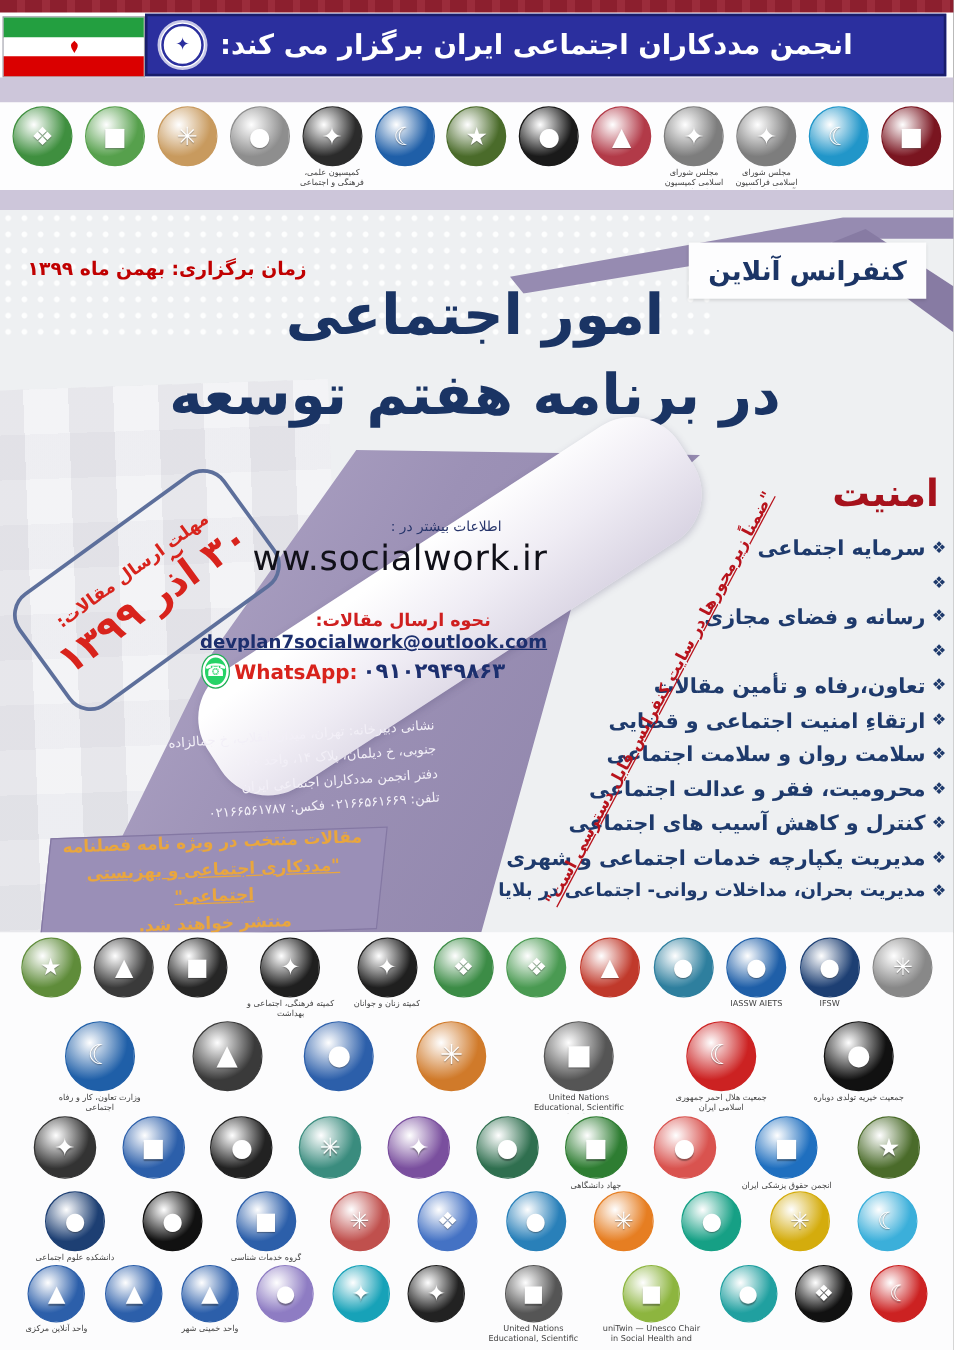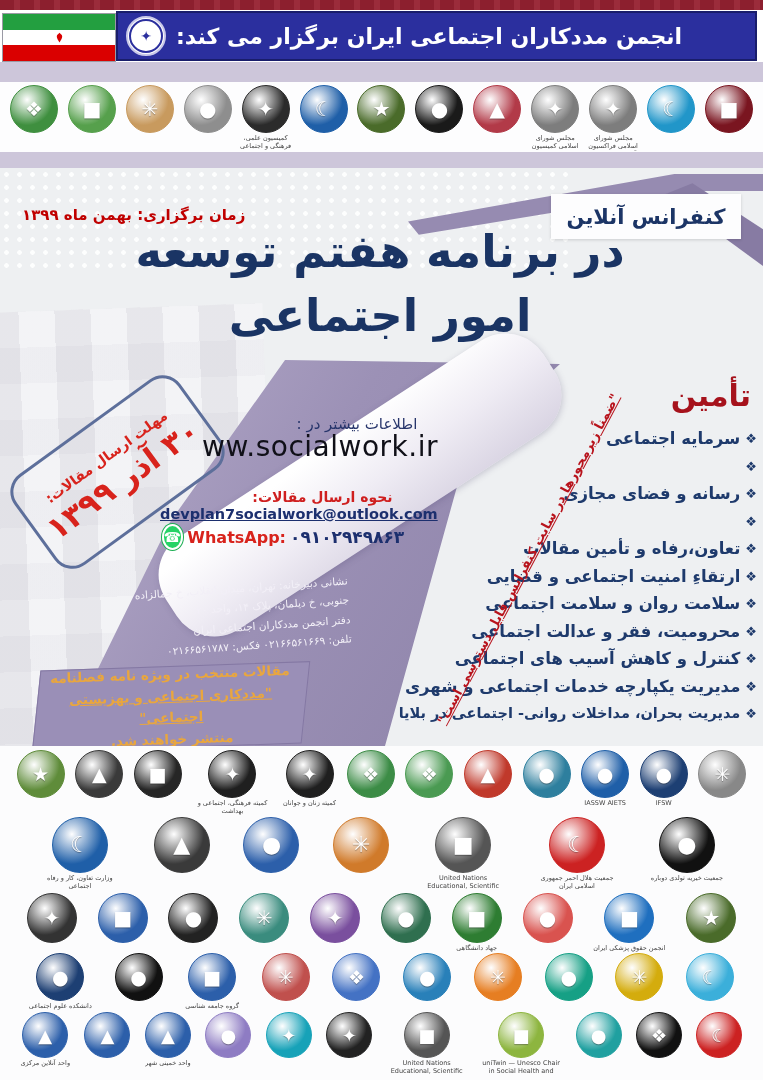--- a/index.html
+++ b/index.html
@@ -60,21 +60,21 @@
     clip-path:polygon(285px 192px,560px 196px,468px 279px,385px 578px,60px 578px,170px 354px);}
   .band-gloss{position:absolute;left:135px;top:262px;width:450px;height:110px;border-radius:45px;
     background:linear-gradient(175deg,#ffffff 15%,#efecf4 55%,#d8d3e2 100%);
     transform:rotate(-33deg);box-shadow:0 2px 6px rgba(80,70,110,.25);}
   .stamp{position:absolute;left:15px;top:248px;width:205px;height:112px;transform:rotate(-36deg);
     border:3px solid #5d6f9b;border-radius:22px;box-sizing:border-box;
     display:flex;flex-direction:column;align-items:center;justify-content:center;direction:rtl;}
   .stamp .l1{color:#d8231c;font-weight:bold;font-size:14px;}
   .stamp .l2{color:#d8231c;font-weight:bold;font-size:31px;margin-top:2px;}
   .info-label{position:absolute;left:272px;top:247px;width:170px;text-align:center;direction:rtl;
-    color:#27356b;font-size:15px;}
+    color:#27356b;font-size:11px;}
   .website{position:absolute;left:180px;top:262px;width:280px;text-align:center;
     color:#101018;font-size:28px;letter-spacing:.5px;}
   .submit-label{position:absolute;left:235px;top:321px;width:175px;text-align:center;direction:rtl;
     color:#cf1f1f;font-weight:bold;font-size:14px;}
   .email{position:absolute;left:160px;top:338px;width:260px;text-align:center;
     color:#1c2f6e;font-weight:bold;font-size:14.5px;text-decoration:underline;}
   .wa-row{position:absolute;left:163px;top:356px;width:240px;display:flex;align-items:center;
     justify-content:center;gap:4px;}
   .wa-icon{width:26px;height:26px;border-radius:50%;background:#25d366;color:#fff;display:flex;
     align-items:center;justify-content:center;font-size:14px;border:2px solid #ffffff;
@@ -185,22 +185,22 @@
   <div class="main">
     <div class="dots"></div>
     <div class="checker"></div>
 
     <div class="chev1"></div>
     <div class="chev-fold"></div>
     <div class="online-box">کنفرانس آنلاین</div>
     <div class="date-label">زمان برگزاری: بهمن ماه ۱۳۹۹</div>
 
     <div class="main-title">
+      <div>امور اجتماعی</div>
       <div>در برنامه هفتم توسعه</div>
-      <div>امور اجتماعی</div>
     </div>
 
     <div class="band-main"></div>
     <div class="band-gloss"></div>
 
     <div class="stamp">
       <div class="l1">مهلت ارسال مقالات:</div>
       <div class="l2">۳۰ آذر ۱۳۹۹</div>
     </div>
 
@@ -223,21 +223,21 @@
 
     <div class="pub-note">
       <div class="pub-inner">
         <div>مقالات منتخب در ویژه نامه فصلنامه</div>
         <div class="u">"مددکاری اجتماعی و بهزیستی اجتماعی"</div>
         <div>منتشر خواهند شد.</div>
       </div>
     </div>
 
     <div class="topics">
-      <div class="topics-head">تأمین</div>
+      <div class="topics-head">امنیت</div>
       <ul class="topics-list">
           <li>
             <span class="bullet">❖</span>
             <span>سرمایه اجتماعی</span>
           </li>
           <li>
             <span class="bullet">❖</span>
           </li>
           <li>
             <span class="bullet">❖</span>
@@ -387,21 +387,21 @@
       <div class="wall-row r3">
         <div class="w-logo">
           <div class="logo-mark" style="background: radial-gradient(circle at 35% 30%, rgba(255, 255, 255, 0.75) 0%, rgb(29, 63, 115) 58%, rgb(29, 63, 115) 100%); border: 1px solid rgb(29, 63, 115);">●</div>
           <div class="logo-cap">دانشکده علوم اجتماعی</div>
         </div>
         <div class="w-logo">
           <div class="logo-mark" style="background: radial-gradient(circle at 35% 30%, rgba(255, 255, 255, 0.75) 0%, rgb(17, 17, 17) 58%, rgb(17, 17, 17) 100%); border: 1px solid rgb(17, 17, 17);">●</div>
         </div>
         <div class="w-logo">
           <div class="logo-mark" style="background: radial-gradient(circle at 35% 30%, rgba(255, 255, 255, 0.75) 0%, rgb(44, 95, 170) 58%, rgb(44, 95, 170) 100%); border: 1px solid rgb(44, 95, 170);">■</div>
-          <div class="logo-cap">گروه جامعه شناسی</div>
+          <div class="logo-cap">گروه خدمات شناسی</div>
         </div>
         <div class="w-logo">
           <div class="logo-mark" style="background: radial-gradient(circle at 35% 30%, rgba(255, 255, 255, 0.75) 0%, rgb(192, 80, 77) 58%, rgb(192, 80, 77) 100%); border: 1px solid rgb(192, 80, 77);">✳</div>
         </div>
         <div class="w-logo">
           <div class="logo-mark" style="background: radial-gradient(circle at 35% 30%, rgba(255, 255, 255, 0.75) 0%, rgb(68, 114, 196) 58%, rgb(68, 114, 196) 100%); border: 1px solid rgb(68, 114, 196);">❖</div>
         </div>
         <div class="w-logo">
           <div class="logo-mark" style="background: radial-gradient(circle at 35% 30%, rgba(255, 255, 255, 0.75) 0%, rgb(41, 128, 185) 58%, rgb(41, 128, 185) 100%); border: 1px solid rgb(41, 128, 185);">●</div>
         </div>

